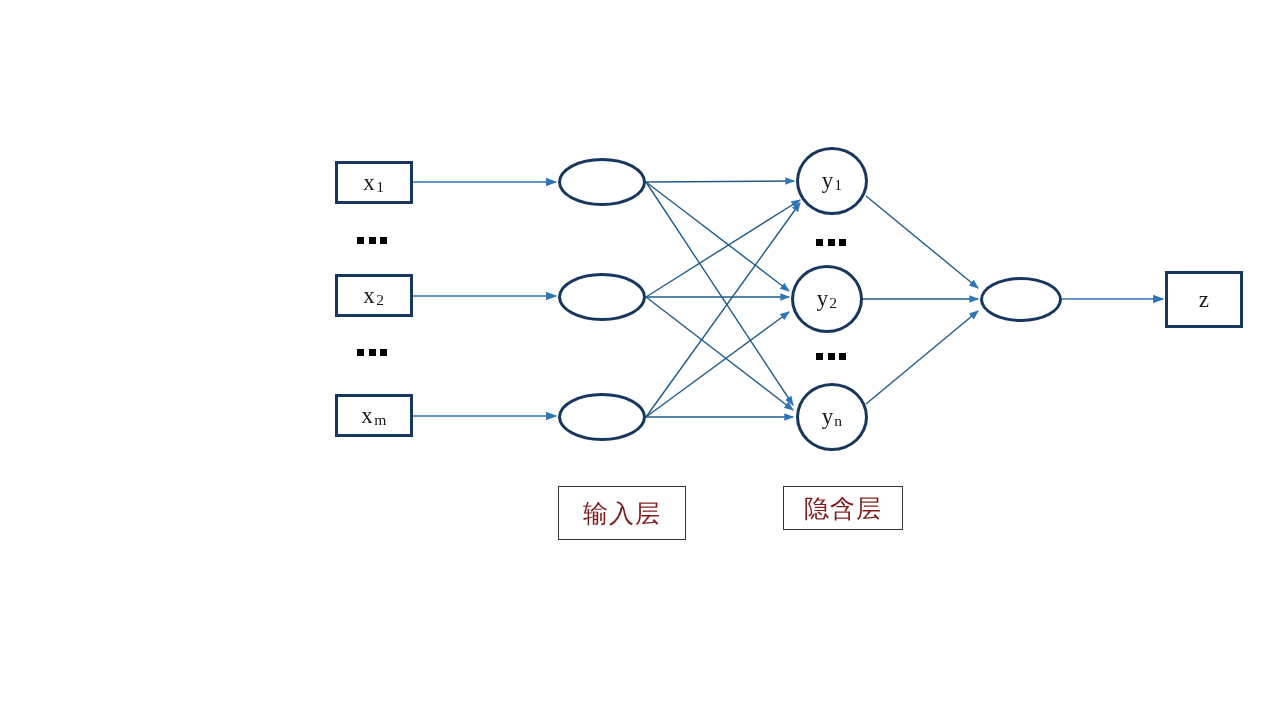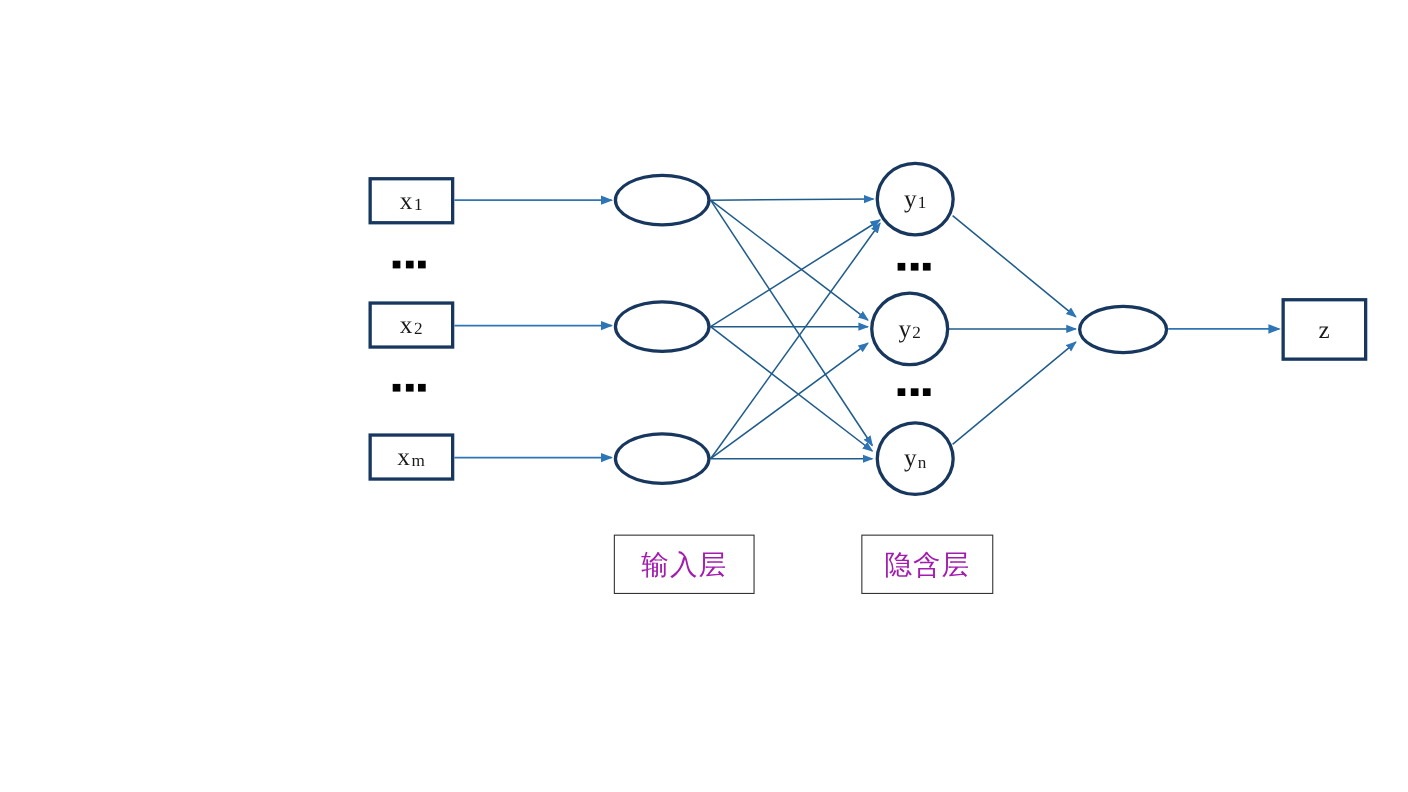--- a/index.html
+++ b/index.html
@@ -87,21 +87,21 @@
   }
   .layer-label {
     position: absolute;
     box-sizing: border-box;
     background: #ffffff;
     border: 1px solid #333333;
     display: flex;
     align-items: center;
     justify-content: center;
     font-size: 25px;
-    color: #a21caf;
+    color: #7f1d1d;
     font-family: "DejaVu Sans", "Liberation Sans", sans-serif;
     letter-spacing: 1px;
   }
 </style>
 </head>
 <body>
 
 <div id="diagram-root">
 
   <svg id="edge-layer" viewBox="0 0 1280 720" width="1280" height="720" xmlns="http://www.w3.org/2000/svg">
@@ -161,15 +161,15 @@
   <div class="vdots" id="hdots-1" style="left: 816px; top: 352px;">
     <span></span>
     <span></span>
     <span></span>
   </div>
 
   <div class="node-ellipse" id="onode" style="left: 980px; top: 277px; width: 82px; height: 45px;"></div>
   <div class="node-box var-label" id="box-z" style="left: 1165px; top: 271px; width: 78px; height: 57px;">z</div>
 
   <div class="layer-label" id="lab-input" style="left: 558px; top: 486px; width: 128px; height: 54px;">输入层</div>
-  <div class="layer-label" id="lab-hidden" style="left: 783px; top: 486px; width: 120px; height: 54px;">隐含层</div>
+  <div class="layer-label" id="lab-hidden" style="left: 783px; top: 486px; width: 120px; height: 44px;">隐含层</div>
 
 </div>
 
 </body></html>

